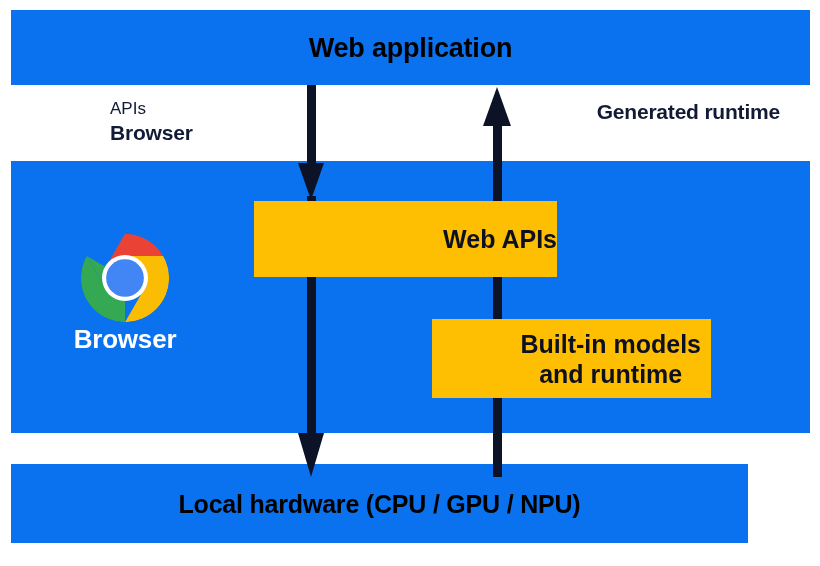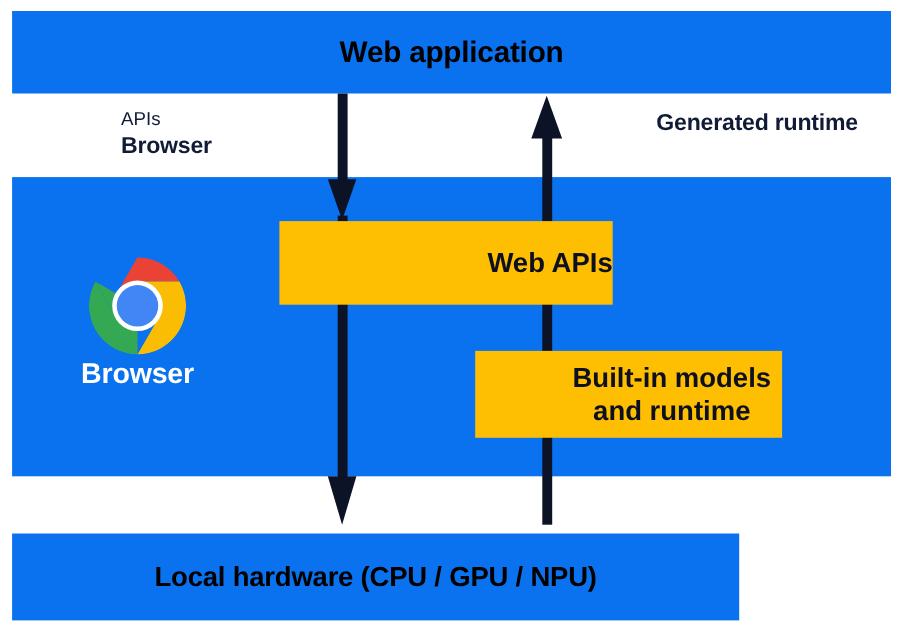--- a/index.html
+++ b/index.html
@@ -33,22 +33,22 @@
     height: 75px;
   }
   #band-middle {
     left: 11px;
     top: 161px;
     width: 799px;
     height: 272px;
   }
   #band-bottom {
     left: 11px;
-    top: 485px;
-    width: 661px;
+    top: 464px;
+    width: 737px;
     height: 79px;
   }
 
   .band-title {
     position: absolute;
     left: 0;
     right: 0;
     text-align: center;
     color: #000000;
     font-weight: bold;

